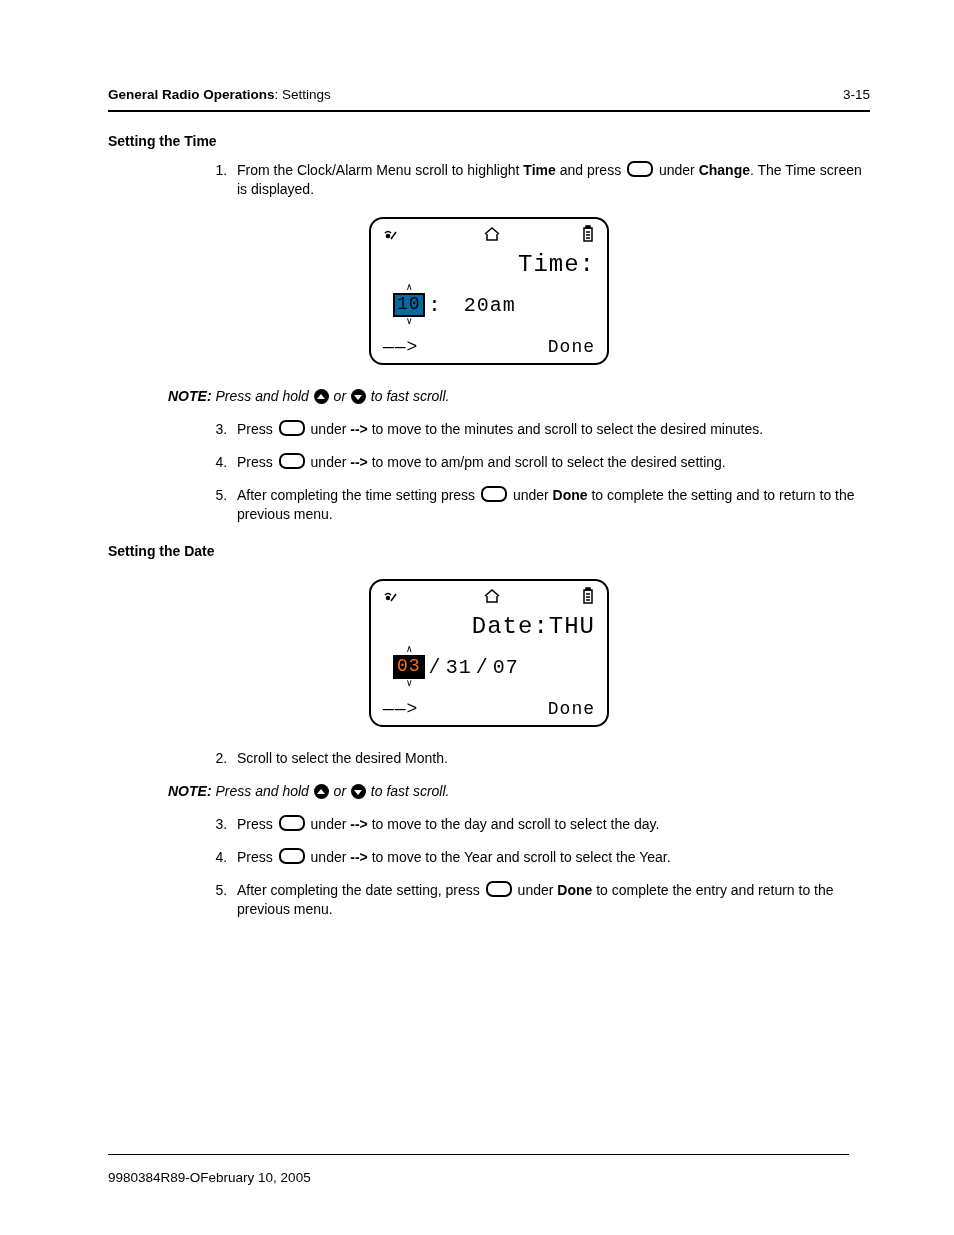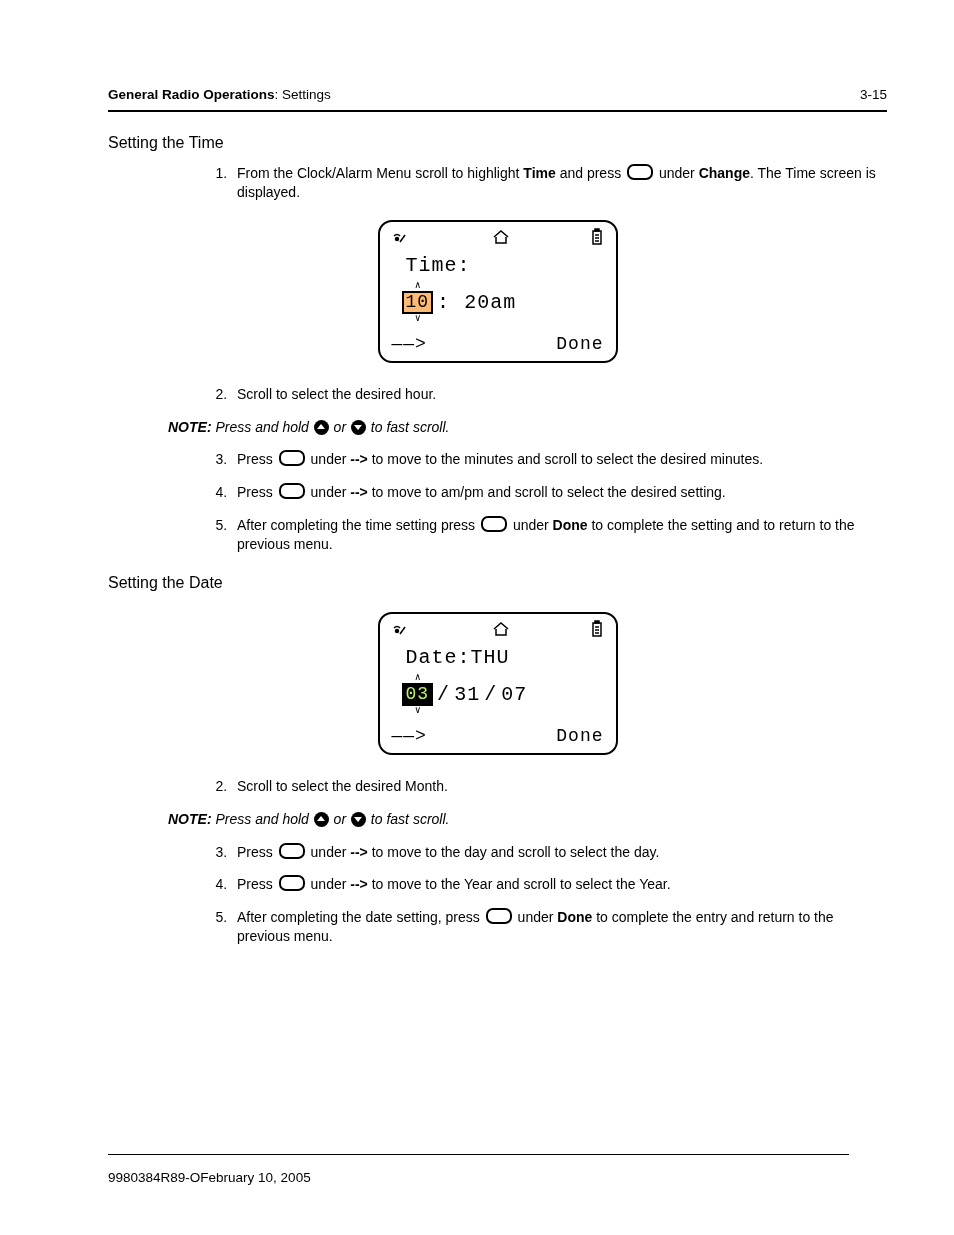--- a/index.html
+++ b/index.html
@@ -4,21 +4,21 @@
 <style>
   html, body { margin: 0; padding: 0; background: #fff; }
   body {
     width: 954px;
     font-family: Arial, Helvetica, sans-serif;
     font-size: 14px;
     color: #000;
     line-height: 1.35;
   }
   .page {
-    padding: 86px 67px 40px 108px;
+    padding: 86px 84px 40px 108px;
     box-sizing: border-box;
     min-height: 1235px;
     position: relative;
   }
   .hdr-row {
     display: flex;
     justify-content: space-between;
     align-items: baseline;
     font-size: 13.5px;
   }
@@ -27,22 +27,22 @@
     border: none;
     border-top: 2px solid #000;
     margin: 6px 0 20px 0;
   }
   hr.footrule {
     border: none;
     border-top: 1px solid #000;
     margin: 6px 0 10px 0;
   }
   .sect-title {
-    font-weight: normal;
-    font-size: 16px;
+    font-weight: bold;
+    font-size: 14px;
     margin: 18px 0 10px 0;
   }
   ol.steps {
     margin: 8px 0 12px 85px;
     padding: 0 0 0 26px;
   }
   ol.steps > li {
     margin: 0 0 14px 12px;
     padding-left: 6px;
   }
@@ -106,22 +106,22 @@
     display: flex;
     justify-content: space-between;
     align-items: center;
     padding: 0 2px 2px 2px;
   }
   .ico { display: inline-block; }
   .ico svg { display: block; }
   .lcd-line1 {
     display: flex;
     padding: 4px 2px 2px 16px;
-    font-size: 20px;
-    justify-content: flex-start;
+    font-size: 24px;
+    justify-content: flex-end;
   }
   .lcd-line2 {
     display: flex;
     align-items: center;
     padding: 0 2px 6px 12px;
     font-size: 20px;
     gap: 4px;
   }
   .selbox {
     display: inline-flex;
@@ -133,25 +133,25 @@
     font-size: 10px;
     line-height: 1;
     letter-spacing: -1px;
   }
   .selbox .val {
     display: inline-block;
     border: 2px solid #000;
     padding: 0 2px;
     font-size: 18px;
     line-height: 1.1;
-    background: #fdba74;
+    background: #0369a1;
   }
   .selbox .val.inv {
     background: #000;
-    color: #bef264;
+    color: #f97316;
     text-align: right;
   }
   .lcd-foot {
     display: flex;
     justify-content: space-between;
     font-size: 18px;
     padding: 2px 2px 0 2px;
   }
   .footer-row {
     display: flex;
@@ -225,32 +225,29 @@
         <span>Time:</span>
         <span></span>
       </div>
       <div class="lcd-line2">
         <span class="selbox">
           <span class="arrow">∧</span>
           <span class="val">10</span>
           <span class="arrow">∨</span>
         </span>
         <span>:</span>
-        <span style="margin-left:10px">20am</span>
+        <span style="margin-left:18px">20am</span>
       </div>
       <div class="lcd-foot">
         <span>——&gt;</span>
         <span>Done</span>
       </div>
     </div>
   </div>
 
-  <ol class="steps" start="2">
-    <li>Scroll to select the desired hour.</li>
-  </ol>
 
   <div class="note-row">
     <span class="note-label">NOTE:</span><span> Press and hold </span><span class="circ up"></span><span> or </span><span class="circ down"></span><span> to fast scroll.</span>
   </div>
 
   <ol class="steps" start="3">
     <li>
       <span>Press </span><span class="pill"></span><span> under </span><b>--&gt;</b><span> to move to the minutes and scroll to select the desired minutes.</span>
     </li>
     <li>

